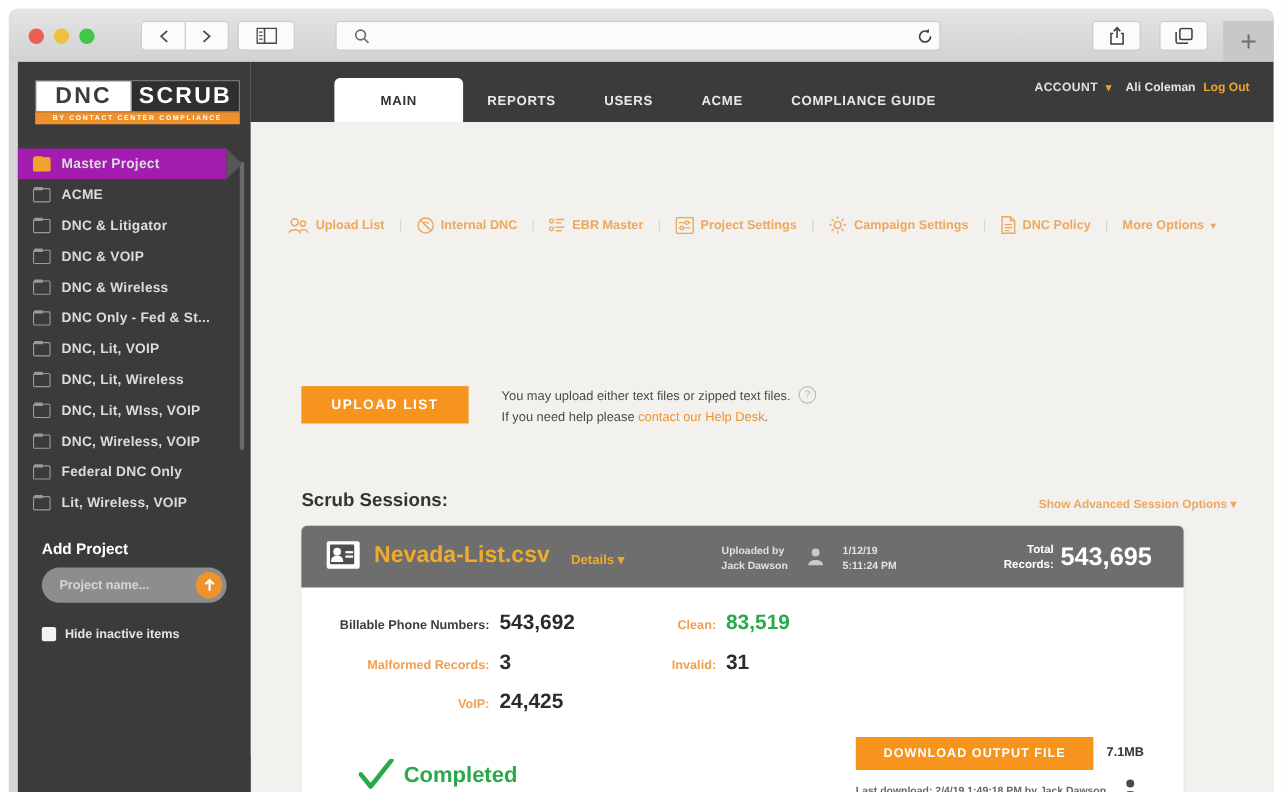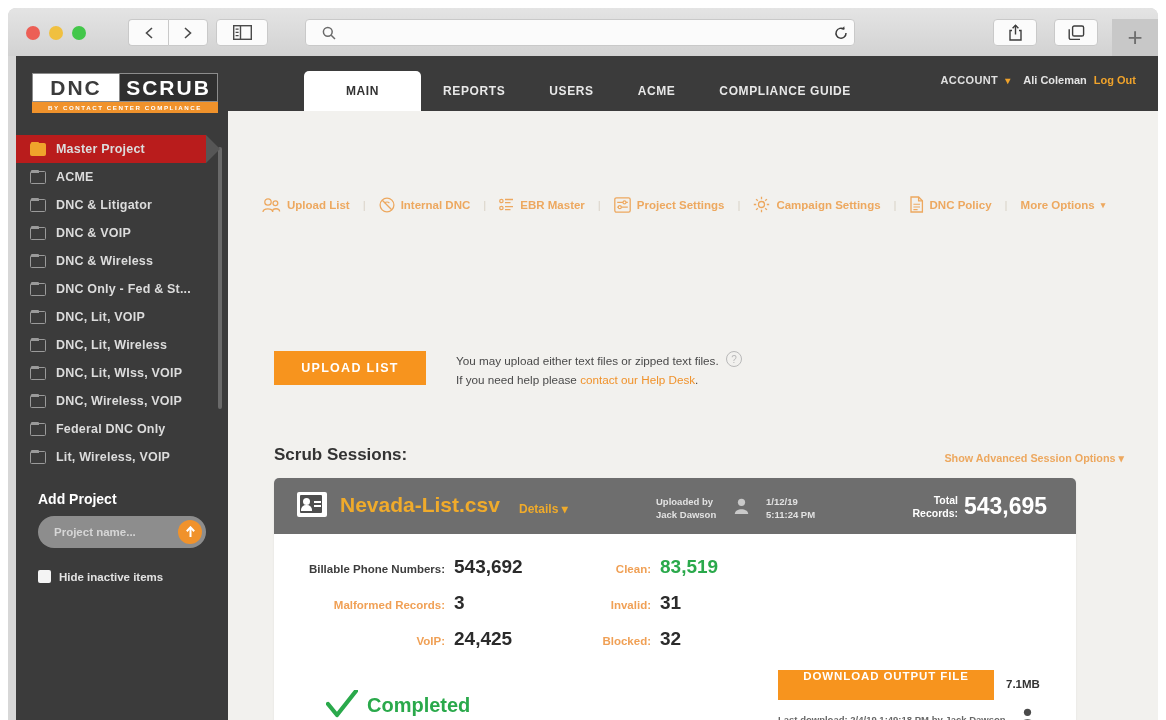--- a/index.html
+++ b/index.html
@@ -94,21 +94,21 @@
   }
 
   #project-list { margin-top: 22px; position: relative; }
   .project-item {
     display: flex; align-items: center;
     height: 28px; padding-left: 14px;
     color: #dcdcdc; font-size: 12.5px; font-weight: bold;
     letter-spacing: 0.2px;
   }
   .project-item.active {
-    background: #b91c1c;
+    background: #a21caf;
     width: 190px;
     position: relative;
   }
   .project-item.active::after {
     content: ""; position: absolute; right: -14px; top: 0;
     border-top: 14px solid transparent;
     border-bottom: 14px solid transparent;
     border-left: 14px solid #565656;
   }
   .folder {
@@ -349,21 +349,21 @@
 
   #completed {
     position: absolute; left: 52px; top: 212px;
     display: flex; align-items: center; gap: 9px;
     color: #2aa94b; font-size: 20px; font-weight: bold;
   }
   #download-btn {
     position: absolute; left: 504px; top: 192px;
     width: 216px; height: 30px; background: #f7941e;
     color: #fff; font-size: 11.5px; font-weight: bold; letter-spacing: 0.9px;
-    display: flex; justify-content: center;
+    display: flex; align-items: center; justify-content: center;
   }
   #file-size {
     position: absolute; left: 732px; top: 200px;
     font-size: 11.5px; font-weight: bold; color: #333;
   }
   #last-download {
     position: absolute; left: 504px; top: 236px;
     font-size: 9.5px; color: #676767; font-weight: bold;
   }
   #last-download-avatar {
@@ -697,24 +697,20 @@
           </div>
         <div class="stat-col" id="col2">
             <div class="stat-row">
               <div class="stat-label">Clean:</div>
               <div class="stat-value green">83,519</div>
             </div>
             <div class="stat-row">
               <div class="stat-label">Invalid:</div>
               <div class="stat-value">31</div>
             </div>
-            <div class="stat-row">
-              <div class="stat-label">Blocked:</div>
-              <div class="stat-value">32</div>
-            </div>
           </div>
 
         <div id="completed">
           <svg class="sv" width="32" height="30" viewBox="0 0 32 30">
             <path d="M2 14 L11 25 L30 1" fill="none" stroke="#2aa94b" stroke-width="4.2" stroke-linecap="round" stroke-linejoin="round"></path>
           </svg>
           <span>Completed</span>
         </div>
 
         <div id="download-btn">

